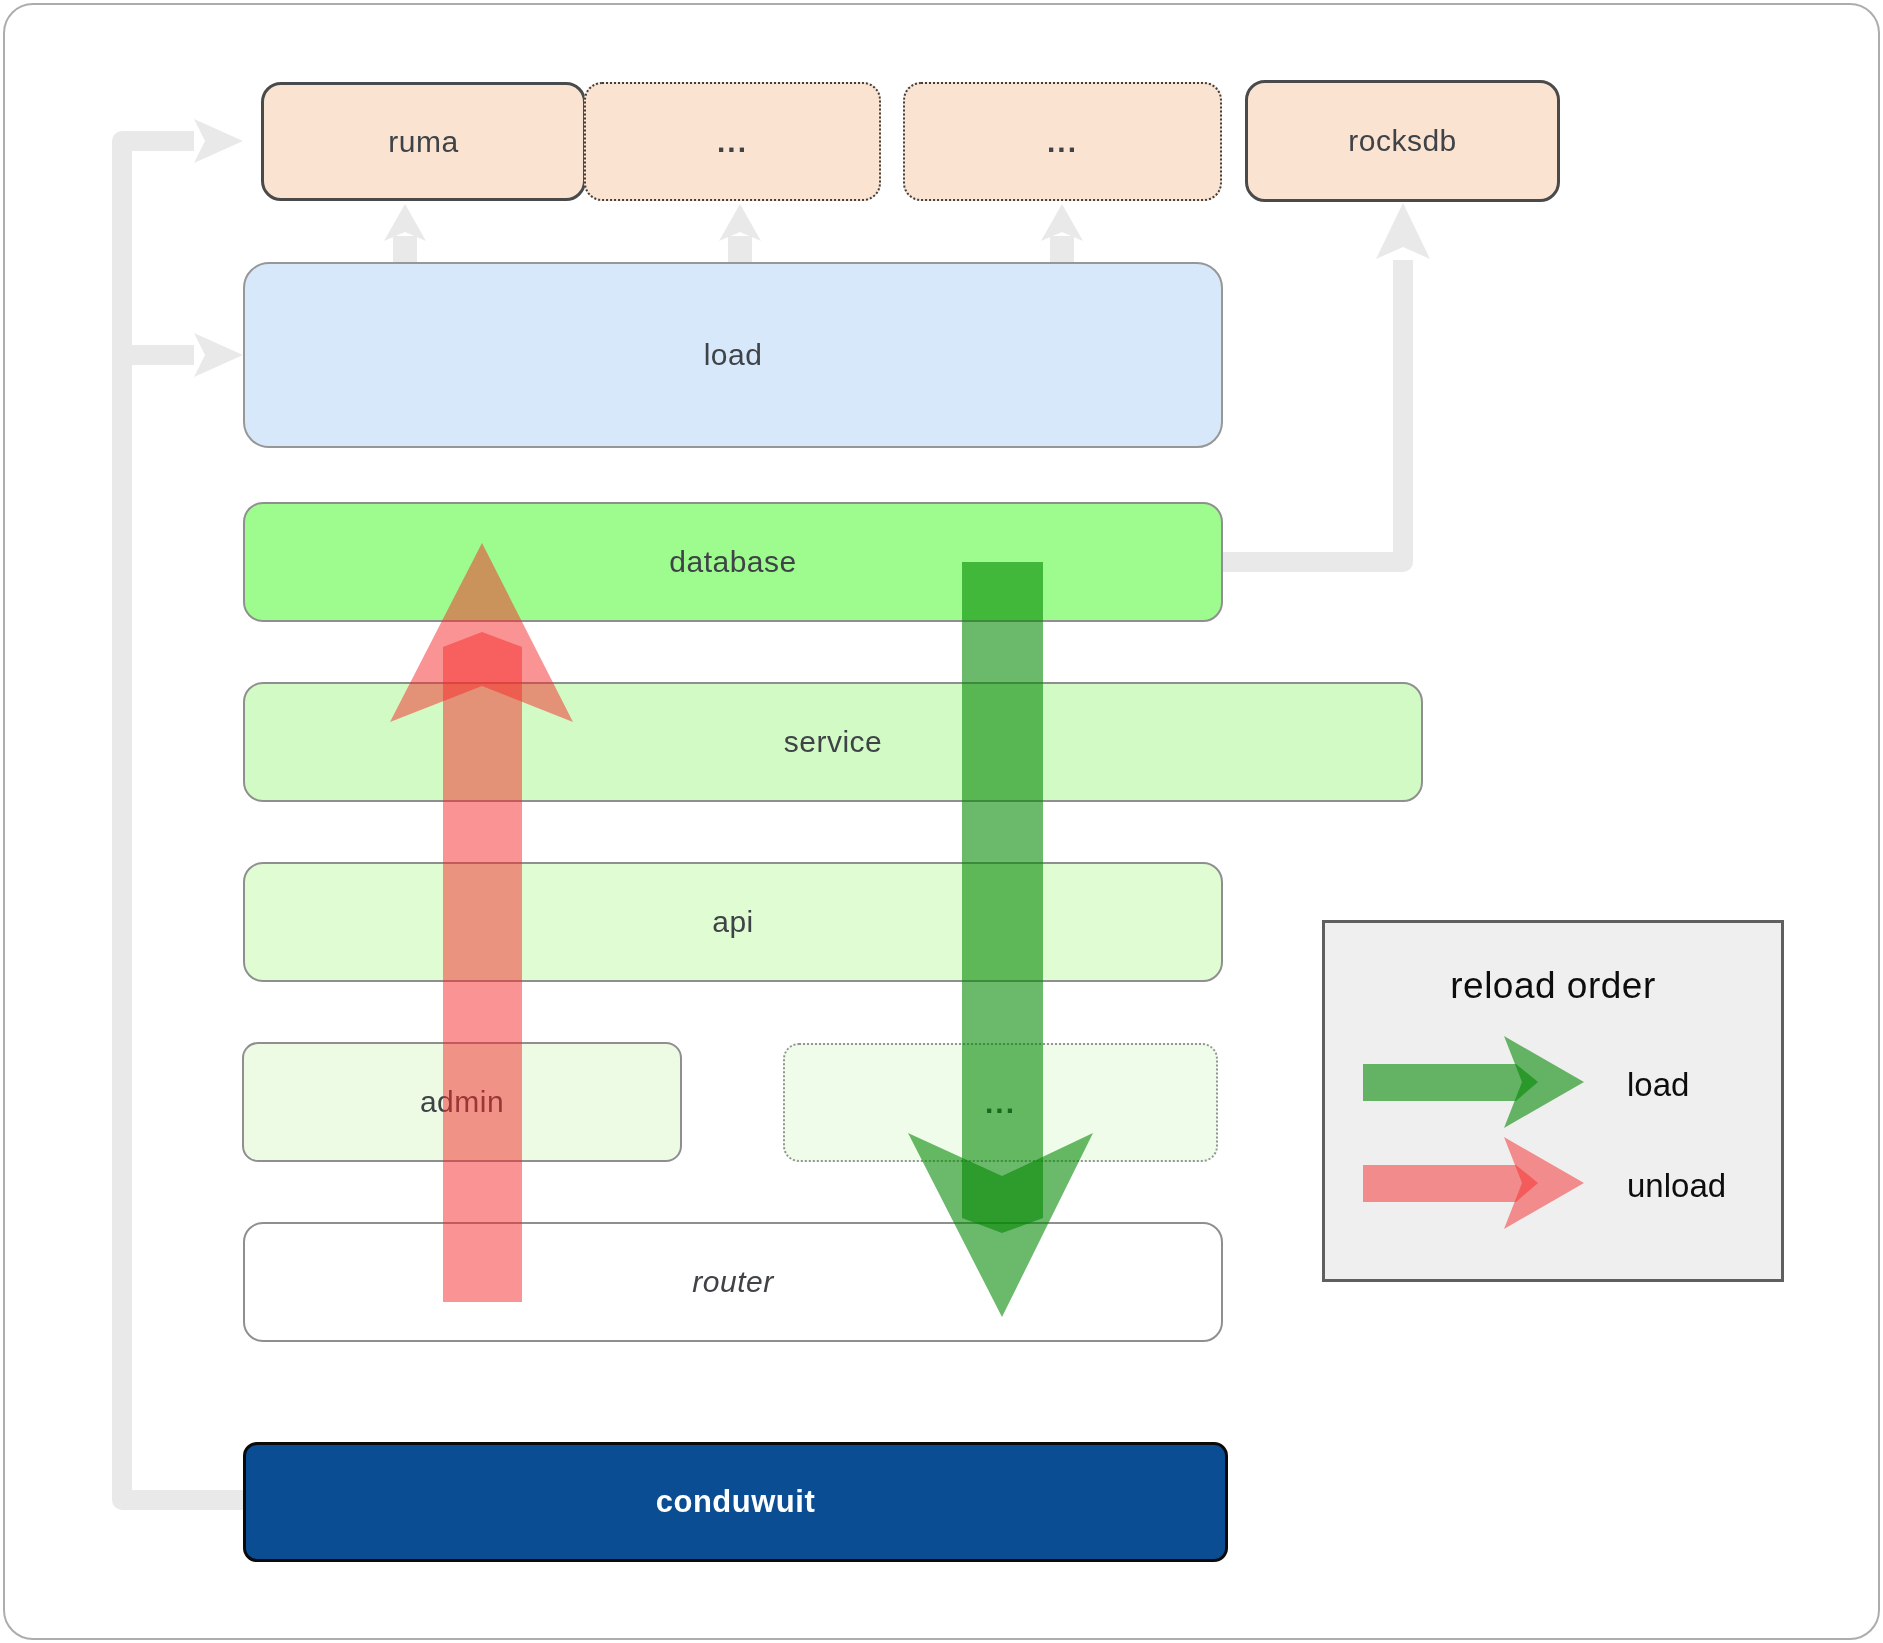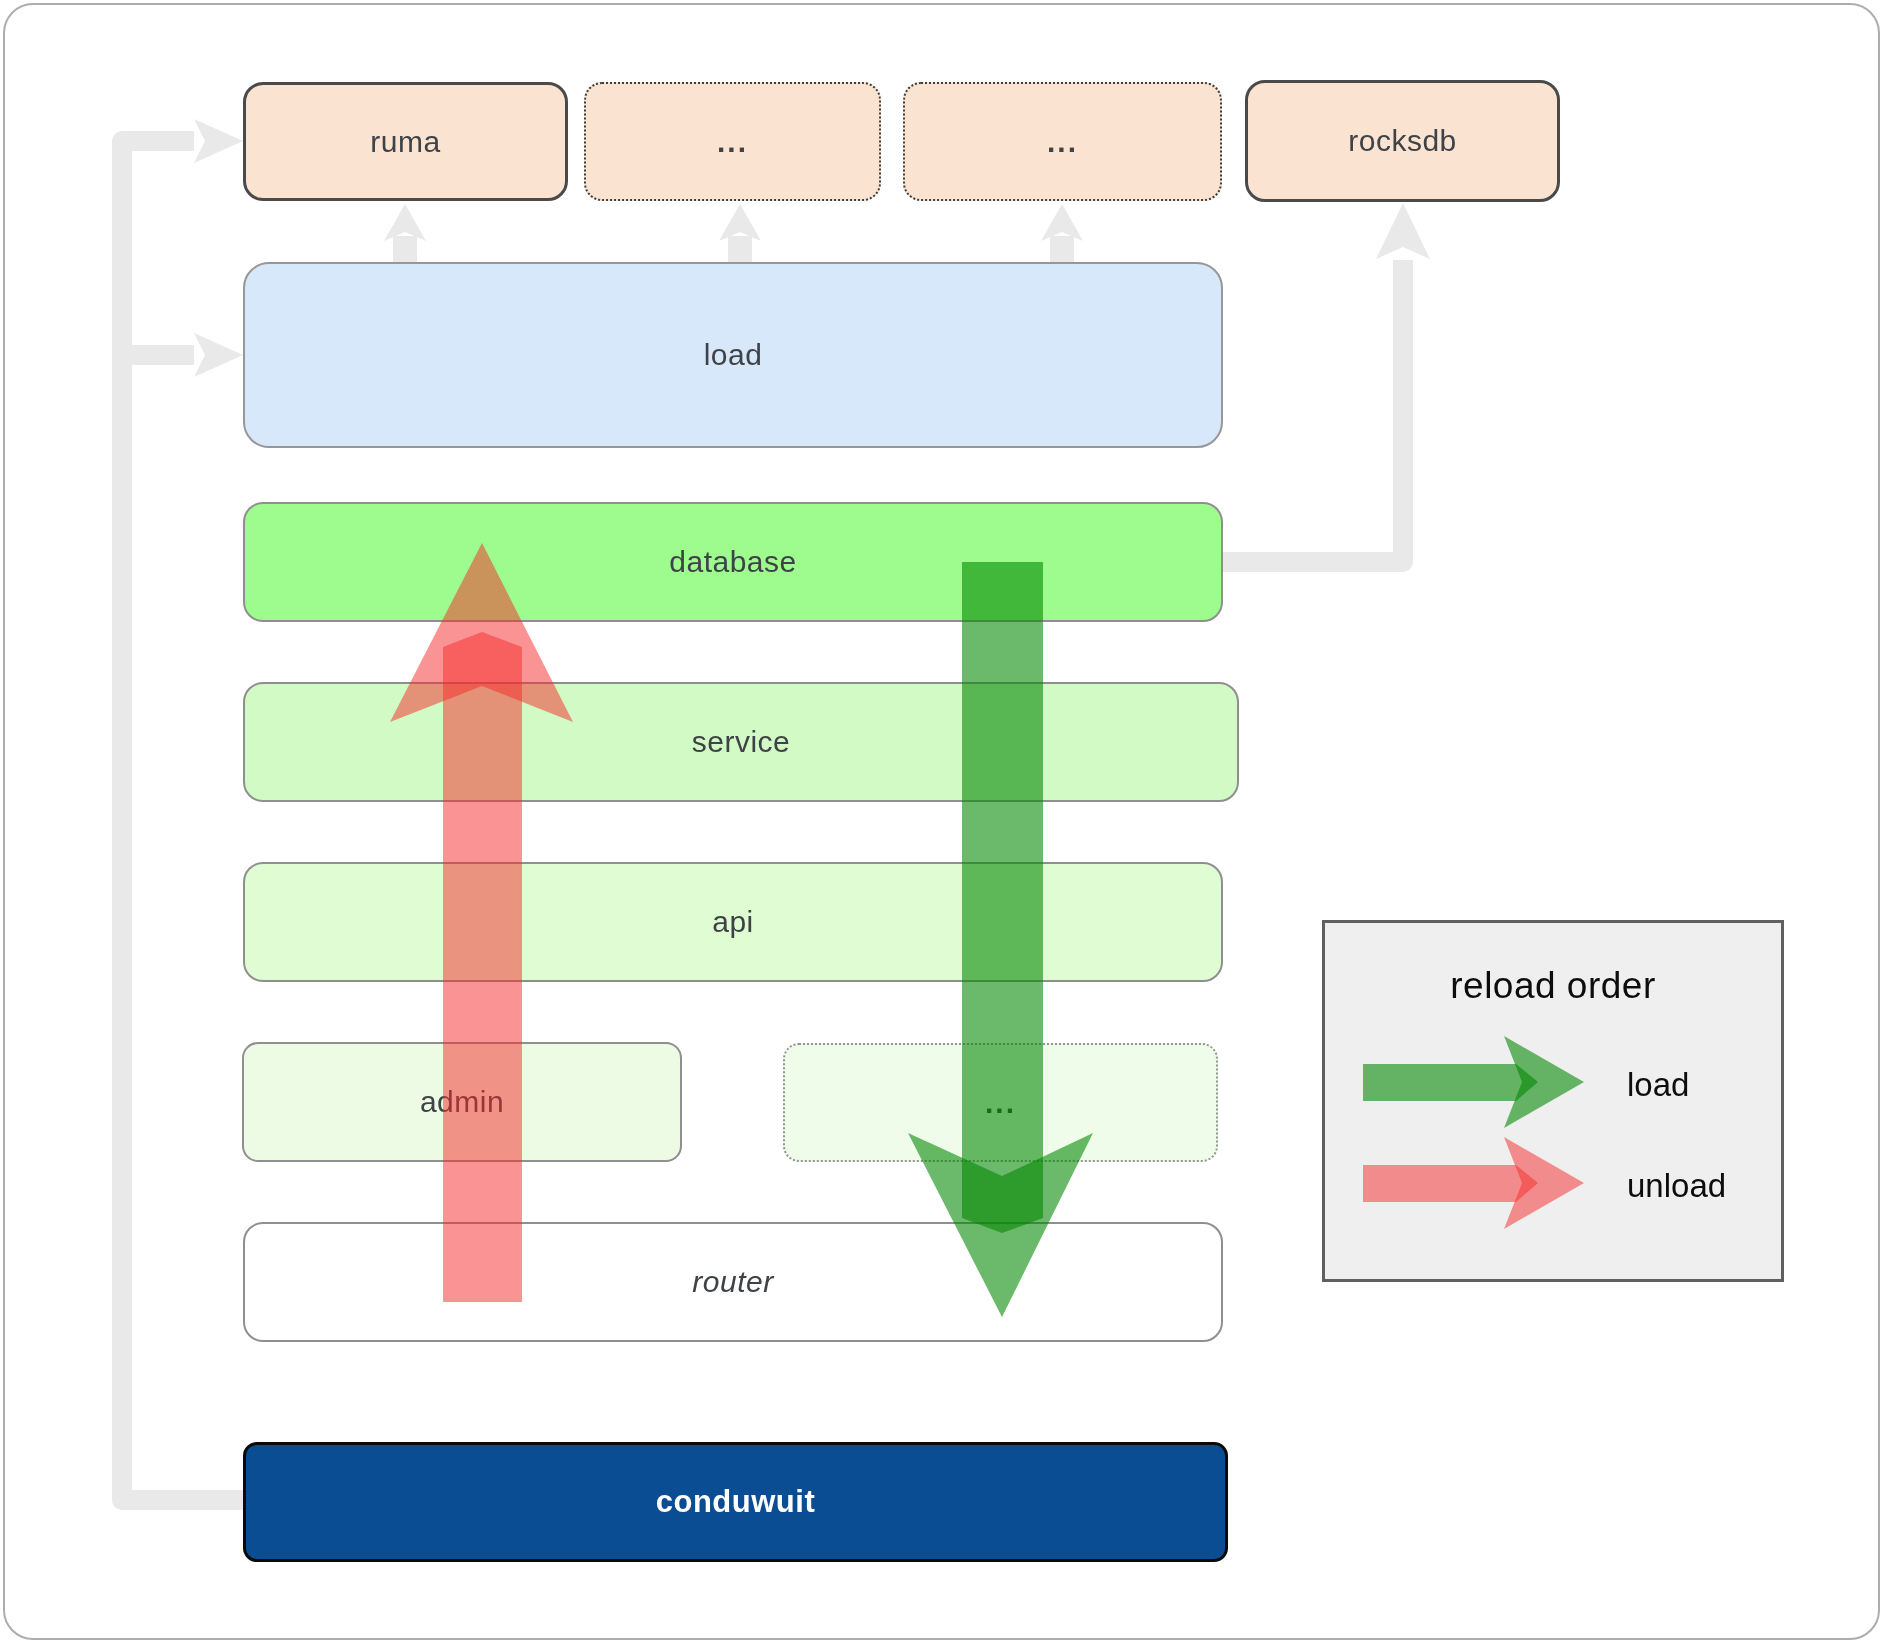--- a/index.html
+++ b/index.html
@@ -62,42 +62,42 @@
 
       <polygon points="393,262 393,236 417,236 417,262"></polygon>
       <polygon points="384,241 405,204 426,241 405,232"></polygon>
       <polygon points="728,262 728,236 752,236 752,262"></polygon>
       <polygon points="719,241 740,204 761,241 740,232"></polygon>
       <polygon points="1050,262 1050,236 1074,236 1074,262"></polygon>
       <polygon points="1041,241 1062,204 1083,241 1062,232"></polygon>
     </g>
   </svg>
 
-  <div class="node peach peach-solid" style="left:243px;top:82px;width:325px;height:119px;">
+  <div class="node peach peach-solid" style="left:261px;top:82px;width:325px;height:119px;">
     <span>ruma</span>
   </div>
   <div class="node peach peach-dotted" style="left:584px;top:82px;width:297px;height:119px;">
     <span class="dots">...</span>
   </div>
   <div class="node peach peach-dotted" style="left:903px;top:82px;width:319px;height:119px;">
     <span class="dots">...</span>
   </div>
   <div class="node peach peach-solid" style="left:1245px;top:80px;width:315px;height:122px;">
     <span>rocksdb</span>
   </div>
 
   <div class="node blue" style="left:243px;top:262px;width:980px;height:186px;">
     <span>load</span>
   </div>
 
   <div class="node green-bright" style="left:243px;top:502px;width:980px;height:120px;">
     <span>database</span>
   </div>
 
-  <div class="node green-light" style="left:243px;top:682px;width:996px;height:120px;">
+  <div class="node green-light" style="left:243px;top:682px;width:1180px;height:120px;">
     <span>service</span>
   </div>
 
   <div class="node green-lighter" style="left:243px;top:862px;width:980px;height:120px;">
     <span>api</span>
   </div>
 
   <div class="node green-faint" style="left:242px;top:1042px;width:440px;height:120px;">
     <span>admin</span>
   </div>

